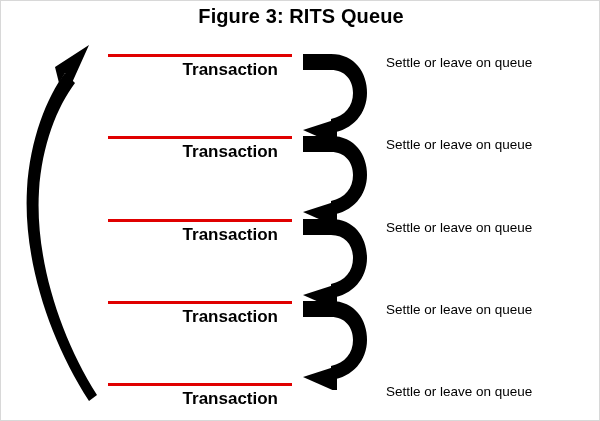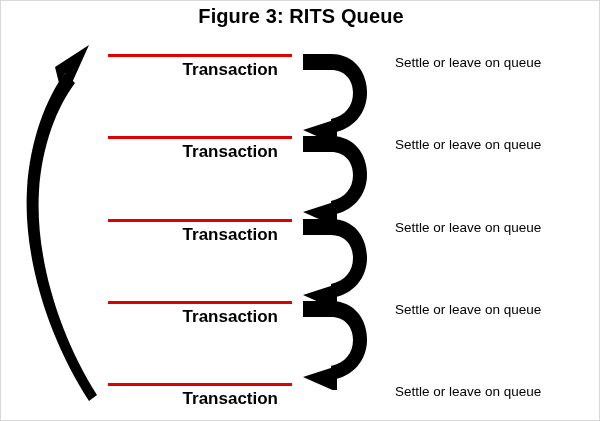--- a/index.html
+++ b/index.html
@@ -53,21 +53,21 @@
     top: 5px;
     width: 170px;
     text-align: right;
     font-size: 17px;
     font-weight: bold;
     line-height: 22px;
     white-space: nowrap;
   }
   .queue-note {
     position: absolute;
-    left: 394px;
+    left: 385px;
     top: 0px;
     width: 205px;
     text-align: left;
     font-size: 13.5px;
     font-weight: normal;
     line-height: 18px;
     white-space: nowrap;
   }
   .loop-arrow {
     position: absolute;

